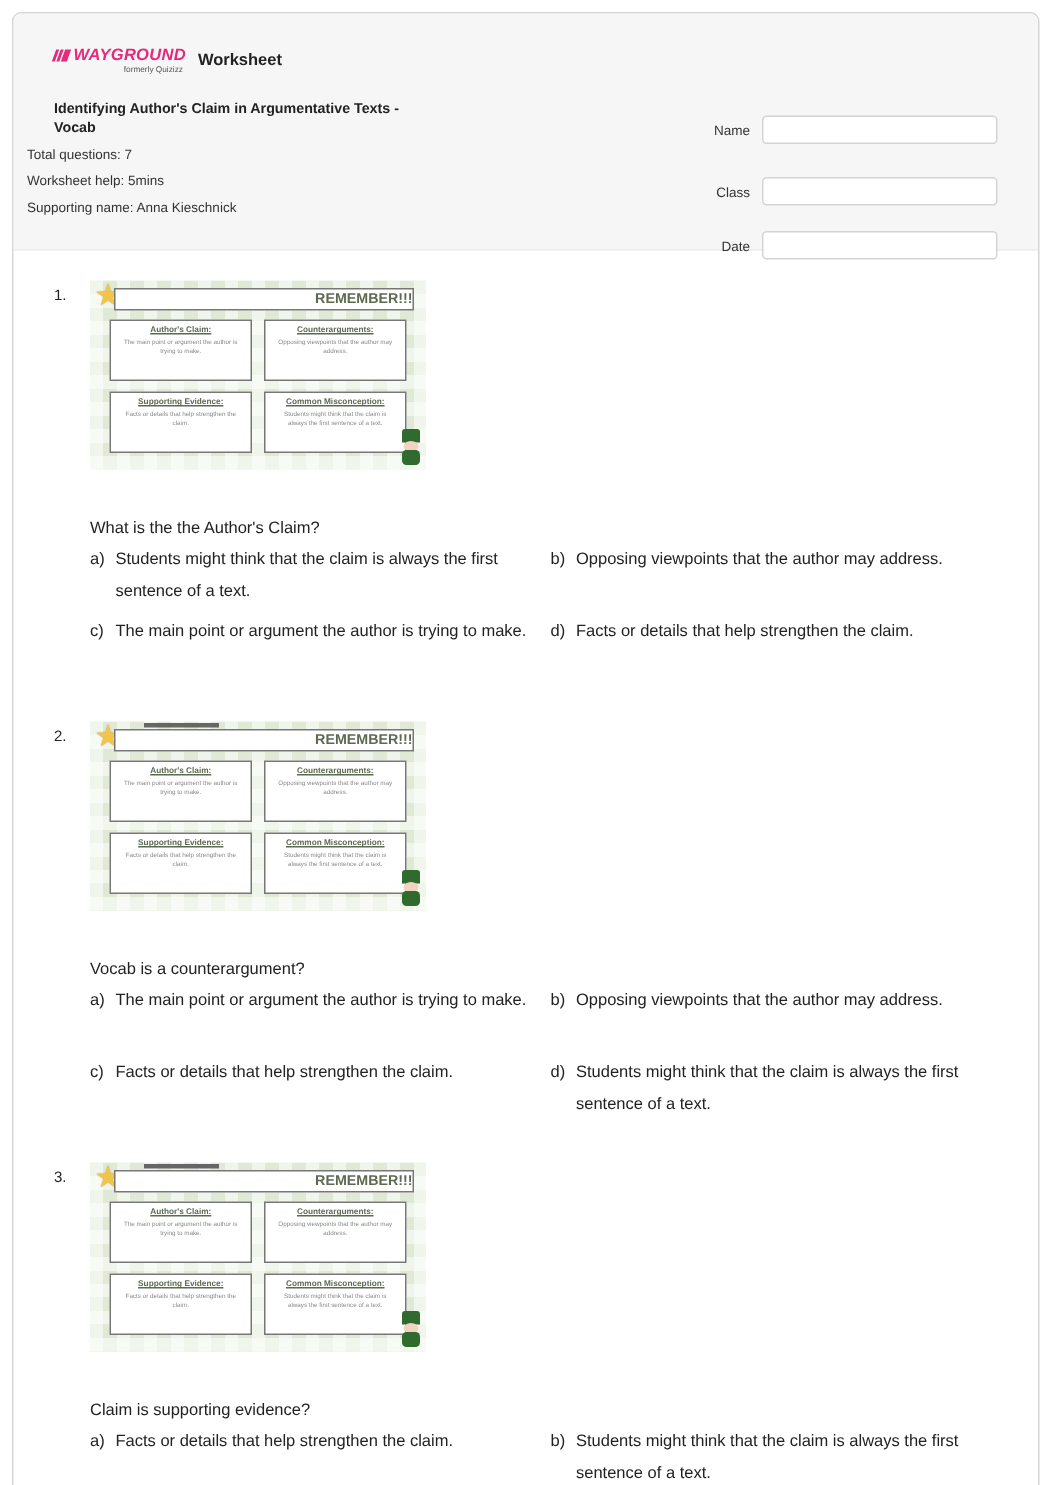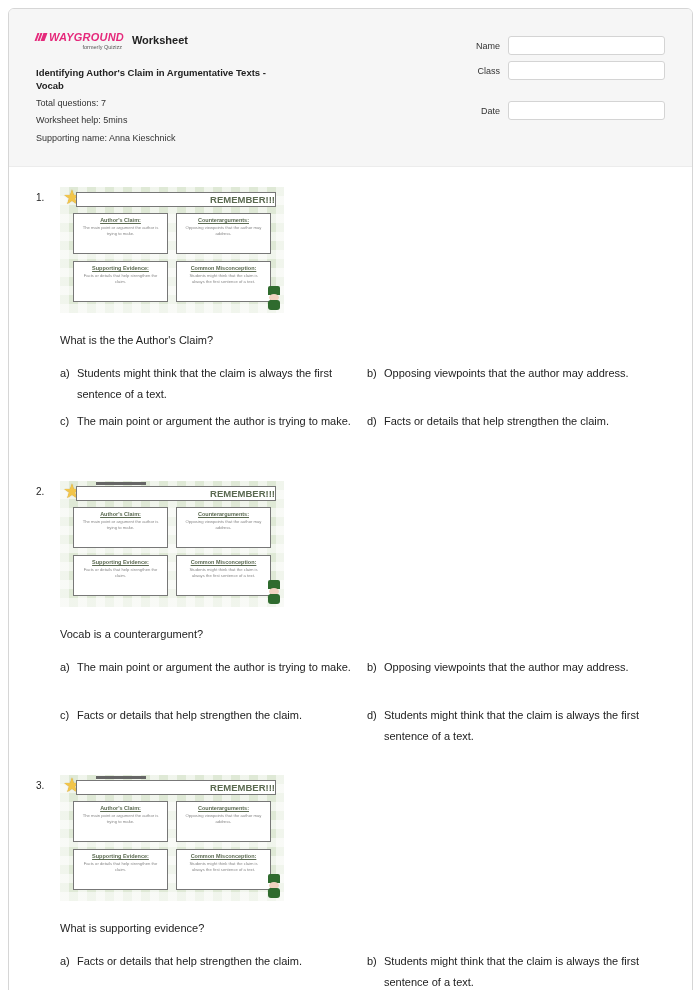--- a/index.html
+++ b/index.html
@@ -13,28 +13,28 @@
   }
   .logo-wrap { position: absolute; left: 27px; top: 22px; display: flex; align-items: flex-start; }
   .logo { display: flex; flex-direction: column; align-items: flex-end; }
   .logo-main { display: flex; align-items: center; color: #e5297b; font-weight: bold; font-style: italic; font-size: 11px; letter-spacing: 0.2px; }
   .logo-mark { display: inline-flex; gap: 1px; margin-right: 3px; }
   .logo-mark span { display: inline-block; width: 2px; height: 8px; background: #e5297b; transform: skewX(-20deg); }
   .logo-mark span:nth-child(3) { width: 4px; }
   .logo-sub { font-size: 5.5px; color: #555; margin-top: 1px; margin-right: 2px; }
   .logo-title { font-size: 11px; font-weight: bold; color: #222; margin-left: 8px; margin-top: 3px; }
   .ws-title { position: absolute; left: 27px; top: 57px; width: 230px; font-size: 9.5px; font-weight: bold; line-height: 13px; }
-  .meta { position: absolute; left: 27px; font-size: 9px; color: #333; }
+  .meta { position: absolute; left: 9px; font-size: 9px; color: #333; }
   .meta.m1 { top: 89px; } .meta.m2 { top: 106px; } .meta.m3 { top: 124px; }
-  .field { position: absolute; right: 27px; display: flex; align-items: center; }
+  .field { position: absolute; right: 27px; display: flex; align-items: center; margin-top: 41px; }
   .field label { font-size: 9px; color: #333; margin-right: 8px; }
   .field input {
     width: 157px; height: 19px; border: 1px solid #d4d4d4; border-radius: 3px; background: #fff; padding: 0 4px; box-sizing: border-box;
   }
-  .field.f1 { top: 27px; } .field.f2 { top: 52px; justify-content: flex-end; } .field.f3 { top: 92px; }
+  .field.f1 { top: 27px; } .field.f2 { top: 68px; justify-content: flex-end; } .field.f3 { top: 104px; }
 
   .question { position: absolute; left: 0; width: 683px; }
   .qnum { position: absolute; left: 27px; top: 5px; font-size: 10px; color: #222; }
   .qimg {
     position: absolute; left: 51px; top: 0; width: 224px; height: 126px;
     background-color: #dfe9d6;
     background-image:
       repeating-linear-gradient(90deg, rgba(255,255,255,0.55) 0 9px, transparent 9px 18px),
       repeating-linear-gradient(0deg, rgba(255,255,255,0.55) 0 9px, transparent 9px 18px);
   }
@@ -49,21 +49,21 @@
   .qimg .box .bt { font-size: 5.5px; font-weight: bold; color: #5b6a51; text-decoration: underline; margin-top: 3px; }
   .qimg .box .bd { font-size: 4.2px; color: #888; line-height: 5.5px; margin: 2px 6px 0; }
   .qimg .b1 { left: 13px; top: 26px; } .qimg .b2 { left: 116px; top: 26px; }
   .qimg .b3 { left: 13px; top: 74px; } .qimg .b4 { left: 116px; top: 74px; }
   .qimg .lep { position: absolute; right: 2px; bottom: 3px; width: 16px; height: 24px; }
   .qimg .lep .hat { position: absolute; left: 2px; top: 0; width: 12px; height: 9px; background: #2f6b2e; border-radius: 2px 2px 0 0; }
   .qimg .lep .face { position: absolute; left: 3px; top: 8px; width: 10px; height: 7px; background: #f1d3c0; border-radius: 50%; }
   .qimg .lep .body { position: absolute; left: 2px; top: 14px; width: 12px; height: 10px; background: #2f6b2e; border-radius: 3px; }
   .qimg .tag { position: absolute; left: 36px; top: 1px; width: 50px; height: 3px; background: #666; }
 
-  .qtext { position: absolute; left: 51px; top: 147px; font-size: 11px; color: #222; }
+  .qtext { position: absolute; left: 51px; top: 159px; font-size: 11px; color: #222; }
   .opt { position: absolute; font-size: 11px; color: #222; line-height: 21px; display: flex; }
   .opt .ol { width: 17px; flex: none; }
   .opt .ot { width: 280px; }
   .opt.a { left: 51px; top: 176px; } .opt.b { left: 358px; top: 176px; }
   .opt.c { left: 51px; top: 224px; } .opt.d { left: 358px; top: 224px; }
   .opt.b .ot, .opt.d .ot { width: 290px; }
 </style>
 </head>
 <body>
 
@@ -216,21 +216,21 @@
       <div class="box b4">
           <div class="bt">Common Misconception:</div>
           <div class="bd">Students might think that the claim is always the first sentence of a text.</div>
         </div>
       <div class="lep">
           <div class="hat"></div>
           <div class="face"></div>
           <div class="body"></div>
         </div>
     </div>
-    <div class="qtext">What is supporting evidence?</div>
+    <div class="qtext">Claim is supporting evidence?</div>
     <div class="opt a">
         <span class="ol">a)</span>
         <span class="ot">Facts or details that help strengthen the claim.</span>
       </div>
     <div class="opt b">
         <span class="ol">b)</span>
         <span class="ot">Students might think that the claim is always the first sentence of a text.</span>
       </div>
   </div>
 </div>

